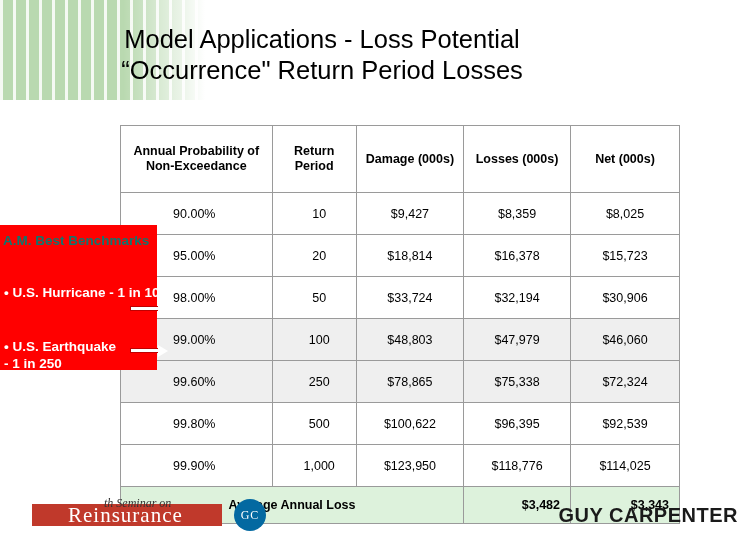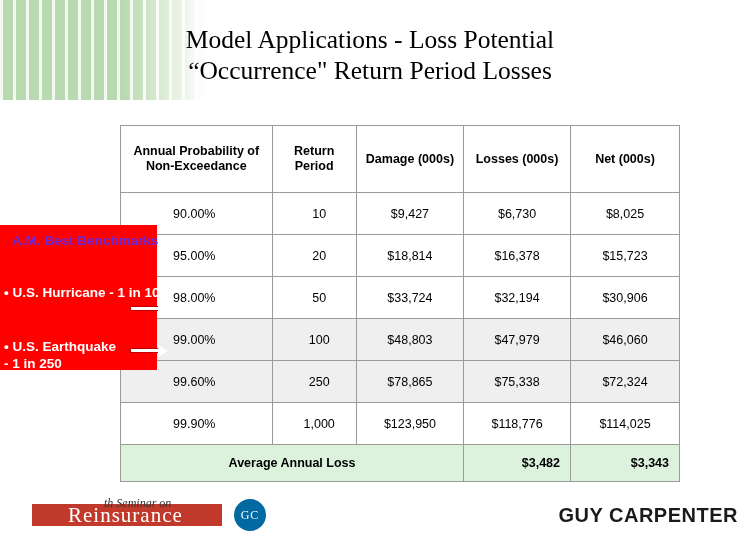--- a/index.html
+++ b/index.html
@@ -33,26 +33,25 @@
     height: 100px;
     background: linear-gradient(to right, rgba(255,255,255,0) 60%, rgba(255,255,255,1) 100%);
   }
 
   #title {
     position: absolute;
     left: 0;
     top: 24px;
     width: 644px;
     text-align: center;
-    font-family: Liberation Serif, serif;
+    font-family: Liberation Sans, sans-serif;
     font-size: 25.5px;
     line-height: 31px;
     color: #000000;
     white-space: pre-line;
-    padding-left: 48px;
   }
 
   
   #loss-table {
     position: absolute;
     left: 120px;
     top: 125px;
     width: 560px;
     border-collapse: collapse;
     font-size: 12.5px;
@@ -109,24 +108,24 @@
   #callout {
     position: absolute;
     left: 0;
     top: 225px;
     width: 157px;
     height: 145px;
     background: #ff0000;
   }
   #callout-title {
     position: absolute;
-    left: 12px;
+    left: 3px;
     top: 232px;
     width: 150px;
-    color: #6d28d9;
+    color: #0f766e;
     font-weight: bold;
     font-size: 13.5px;
     line-height: 18px;
   }
   .bullet-line {
     position: absolute;
     color: #ffffff;
     font-weight: bold;
     font-size: 13.5px;
     line-height: 17px;
@@ -247,21 +246,21 @@
 (000s)</th>
       <th class="col-net">Net
 (000s)</th>
     </tr>
   </thead>
   <tbody>
     <tr>
       <td class="cell-prob">90.00%</td>
       <td class="cell-ret">10</td>
       <td>$9,427</td>
-      <td>$6,730</td>
+      <td>$8,359</td>
       <td>$8,025</td>
     </tr>
     <tr>
       <td class="cell-prob">95.00%</td>
       <td class="cell-ret">20</td>
       <td>$18,814</td>
       <td>$16,378</td>
       <td>$15,723</td>
     </tr>
     <tr>
@@ -277,20 +276,27 @@
       <td>$48,803</td>
       <td>$47,979</td>
       <td>$46,060</td>
     </tr>
     <tr class="alt">
       <td class="cell-prob">99.60%</td>
       <td class="cell-ret">250</td>
       <td>$78,865</td>
       <td>$75,338</td>
       <td>$72,324</td>
+    </tr>
+    <tr>
+      <td class="cell-prob">99.80%</td>
+      <td class="cell-ret">500</td>
+      <td>$100,622</td>
+      <td>$96,395</td>
+      <td>$92,539</td>
     </tr>
     <tr>
       <td class="cell-prob">99.90%</td>
       <td class="cell-ret">1,000</td>
       <td>$123,950</td>
       <td>$118,776</td>
       <td>$114,025</td>
     </tr>
   </tbody>
   <tfoot>

